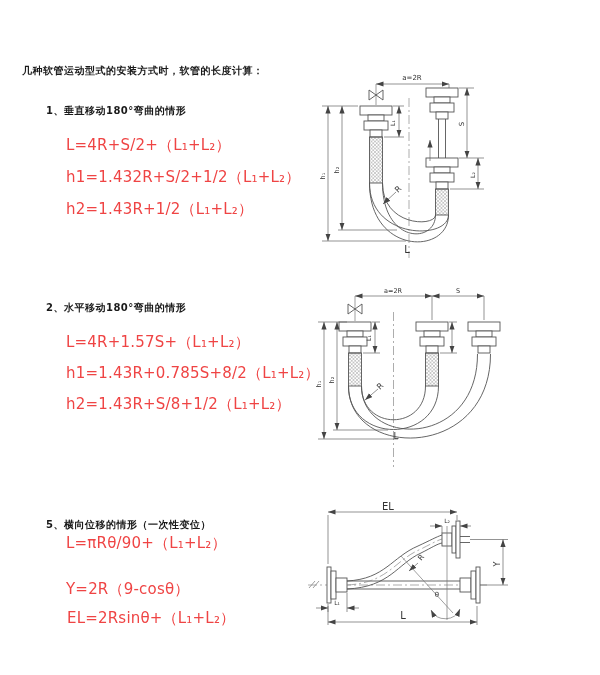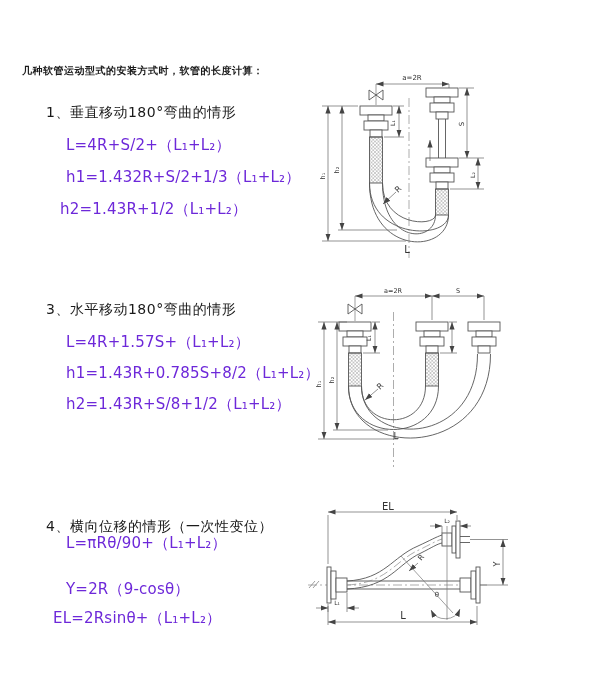--- a/index.html
+++ b/index.html
@@ -2,50 +2,50 @@
 <html><head>
 <meta charset="utf-8">
 <style>
   html,body{margin:0;padding:0;}
   body{
     width:600px;height:675px;position:relative;background:#ffffff;
     font-family:"DejaVu Sans","Liberation Sans",sans-serif;color:#1a1a1a;
     overflow:hidden;
   }
   .title{position:absolute;left:22px;top:20px;font-size:10px;font-weight:bold;letter-spacing:0.5px;margin-top:44px;}
-  .heading{position:absolute;font-size:14px;font-weight:normal;letter-spacing:0.5px;}
-  .formula{position:absolute;font-size:15px;letter-spacing:0.2px;color:#6d28d9;}
+  .heading{position:absolute;font-size:10px;font-weight:bold;letter-spacing:0.5px;}
+  .formula{position:absolute;font-size:15px;letter-spacing:0.2px;color:#ef4444;}
   .diagram{position:absolute;}
   svg{display:block;}
   svg text{font-family:"DejaVu Sans","Liberation Sans",sans-serif;fill:#333;}
   .dline{stroke:#666;stroke-width:0.7;fill:none;}
   .draw{stroke:#555;stroke-width:0.9;fill:none;}
   .fitt rect{fill:#fff;stroke:#555;stroke-width:0.9;}
   .cl{stroke:#8a8a8a;stroke-width:0.7;stroke-dasharray:9 3 2 3;fill:none;}
   .thin{stroke:#777;stroke-width:0.7;fill:none;}
 </style>
 </head>
 <body>
 
 <div class="title">几种软管运动型式的安装方式时，软管的长度计算：</div>
 
 <div class="heading" style="left:46px;top:104px">1、垂直移动180°弯曲的情形</div>
 <div class="formula" style="left:66px;top:136px">L=4R+S/2+（L₁+L₂）</div>
-<div class="formula" style="left:66px;top:168px">h1=1.432R+S/2+1/3（L₁+L₂）</div>
-<div class="formula" style="left:60px;top:200px">h2=1.43R+1/2（L₁+L₂）</div>
-
-<div class="heading" style="left:46px;top:301px">3、水平移动180°弯曲的情形</div>
+<div class="formula" style="left:66px;top:168px">h1=1.432R+S/2+1/2（L₁+L₂）</div>
+<div class="formula" style="left:66px;top:200px">h2=1.43R+1/2（L₁+L₂）</div>
+
+<div class="heading" style="left:46px;top:301px">2、水平移动180°弯曲的情形</div>
 <div class="formula" style="left:66px;top:333px">L=4R+1.57S+（L₁+L₂）</div>
 <div class="formula" style="left:66px;top:364px">h1=1.43R+0.785S+8/2（L₁+L₂）</div>
 <div class="formula" style="left:66px;top:395px">h2=1.43R+S/8+1/2（L₁+L₂）</div>
 
-<div class="heading" style="left:46px;top:518px">4、横向位移的情形（一次性变位）</div>
+<div class="heading" style="left:46px;top:518px">5、横向位移的情形（一次性变位）</div>
 <div class="formula" style="left:66px;top:534px">L=πRθ/90+（L₁+L₂）</div>
 <div class="formula" style="left:66px;top:580px">Y=2R（9-cosθ）</div>
-<div class="formula" style="left:53px;top:609px">EL=2Rsinθ+（L₁+L₂）</div>
+<div class="formula" style="left:67px;top:609px">EL=2Rsinθ+（L₁+L₂）</div>
 
 <div class="diagram" style="left:312px;top:68px">
 <svg width="280" height="195" viewBox="0 0 280 195">
   <defs>
     <marker id="ar1" markerWidth="9" markerHeight="7" refX="7.5" refY="2.6" orient="auto-start-reverse" markerUnits="userSpaceOnUse">
       <path d="M0,0 L7.5,2.6 L0,5.2 Z" fill="#444"></path>
     </marker>
     <pattern id="hb1" width="3.5" height="3.5" patternUnits="userSpaceOnUse">
       <path d="M0,3.5 L3.5,0 M0,0 L3.5,3.5" stroke="#999" stroke-width="0.5"></path>
     </pattern>

